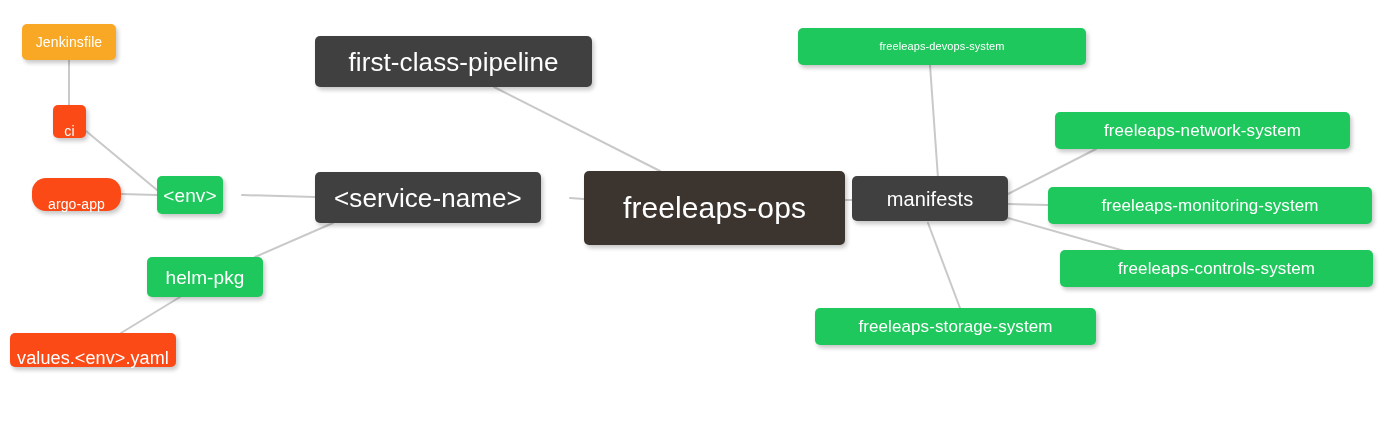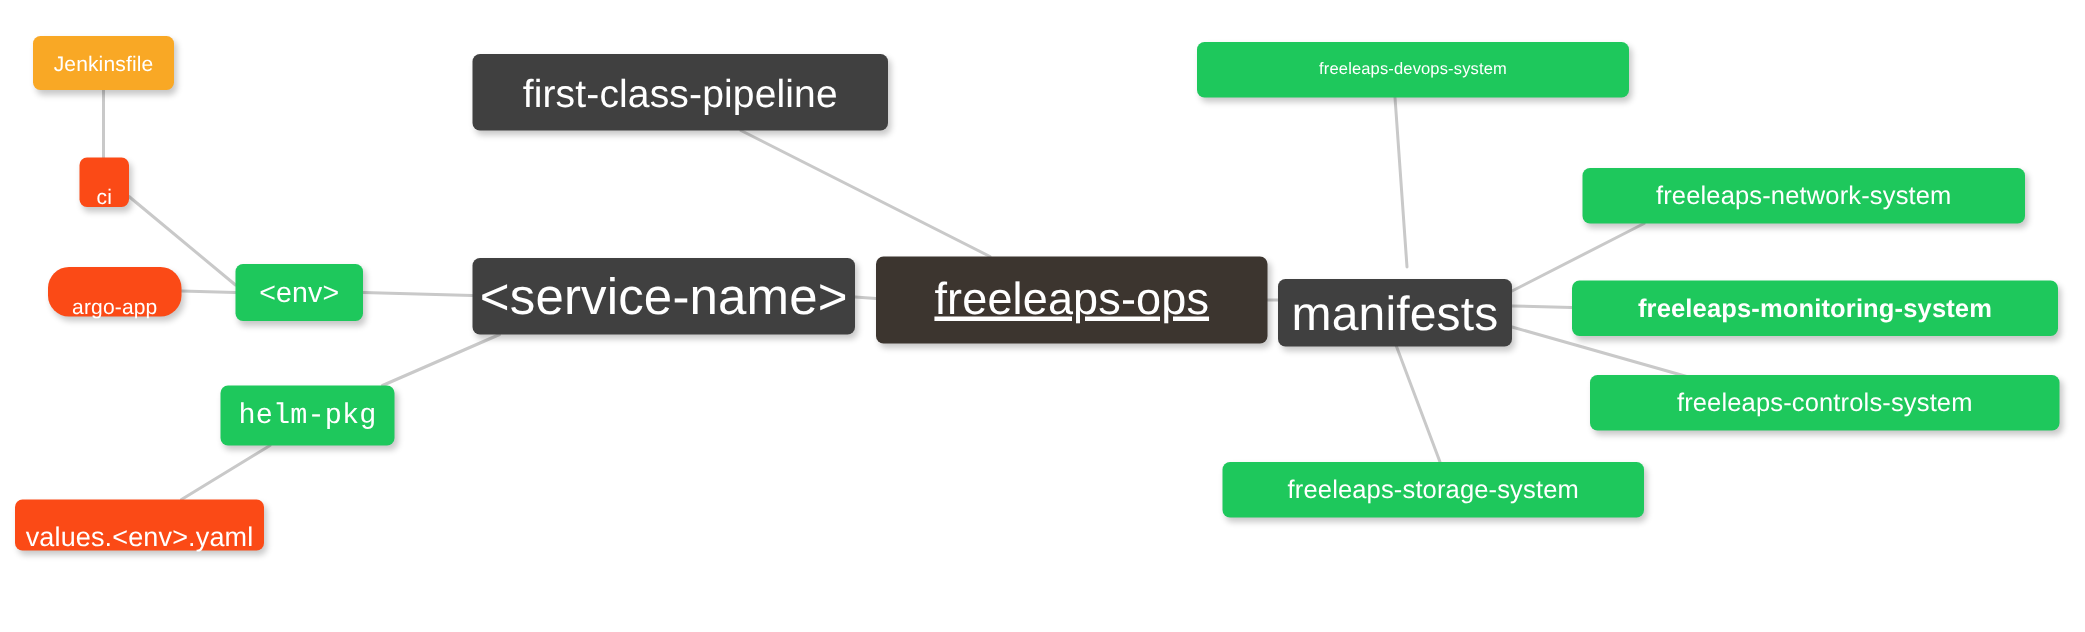--- a/index.html
+++ b/index.html
@@ -71,48 +71,48 @@
   <div id="node-layer">
       <div class="node n-orange" style="left: 22px; top: 24px; width: 94px; height: 36px; font-size: 14px;">
         <span>Jenkinsfile</span>
       </div>
       <div class="node n-red" style="left: 53px; top: 105px; width: 33px; height: 33px; font-size: 14px;">
         <span>ci</span>
       </div>
       <div class="node n-red" style="left: 32px; top: 178px; width: 89px; height: 33px; font-size: 14px; border-radius: 14px;">
         <span>argo-app</span>
       </div>
-      <div class="node n-green" style="left: 157px; top: 176px; width: 85px; height: 38px; font-size: 19px;">
+      <div class="node n-green" style="left: 157px; top: 176px; width: 66px; height: 38px; font-size: 19px;">
         <span>&lt;env&gt;</span>
       </div>
-      <div class="node n-green" style="left: 147px; top: 257px; width: 116px; height: 40px; font-size: 19px; font-family: Liberation Mono, monospace;">
+      <div class="node n-green" style="left: 147px; top: 257px; width: 116px; height: 40px; font-size: 19px;">
         <span>helm-pkg</span>
       </div>
       <div class="node n-red" style="left: 10px; top: 333px; width: 166px; height: 34px; font-size: 18px;">
         <span>values.&lt;env&gt;.yaml</span>
       </div>
       <div class="node n-blue" style="left: 315px; top: 36px; width: 277px; height: 51px; font-size: 26px;">
         <span>first-class-pipeline</span>
       </div>
-      <div class="node n-blue" style="left: 315px; top: 172px; width: 255px; height: 51px; font-size: 34px; text-align: right;">
+      <div class="node n-blue" style="left: 315px; top: 172px; width: 226px; height: 51px; font-size: 26px; text-align: right;">
         <span>&lt;service-name&gt;</span>
       </div>
-      <div class="node n-root" style="left: 584px; top: 171px; width: 261px; height: 58px; font-size: 30px; text-decoration: underline;">
+      <div class="node n-root" style="left: 584px; top: 171px; width: 261px; height: 74px; font-size: 30px;">
         <span>freeleaps-ops</span>
       </div>
-      <div class="node n-blue" style="left: 852px; top: 186px; width: 156px; height: 45px; font-size: 32px;">
+      <div class="node n-blue" style="left: 852px; top: 176px; width: 156px; height: 45px; font-size: 20px;">
         <span>manifests</span>
       </div>
       <div class="node n-green" style="left: 798px; top: 28px; width: 288px; height: 37px; font-size: 11px;">
         <span>freeleaps-devops-system</span>
       </div>
       <div class="node n-green" style="left: 1055px; top: 112px; width: 295px; height: 37px; font-size: 17px;">
         <span>freeleaps-network-system</span>
       </div>
-      <div class="node n-green" style="left: 1048px; top: 187px; width: 324px; height: 37px; font-size: 17px; font-weight: bold;">
+      <div class="node n-green" style="left: 1048px; top: 187px; width: 324px; height: 37px; font-size: 17px;">
         <span>freeleaps-monitoring-system</span>
       </div>
       <div class="node n-green" style="left: 1060px; top: 250px; width: 313px; height: 37px; font-size: 17px;">
         <span>freeleaps-controls-system</span>
       </div>
       <div class="node n-green" style="left: 815px; top: 308px; width: 281px; height: 37px; font-size: 17px;">
         <span>freeleaps-storage-system</span>
       </div>
     </div>
 </div>

